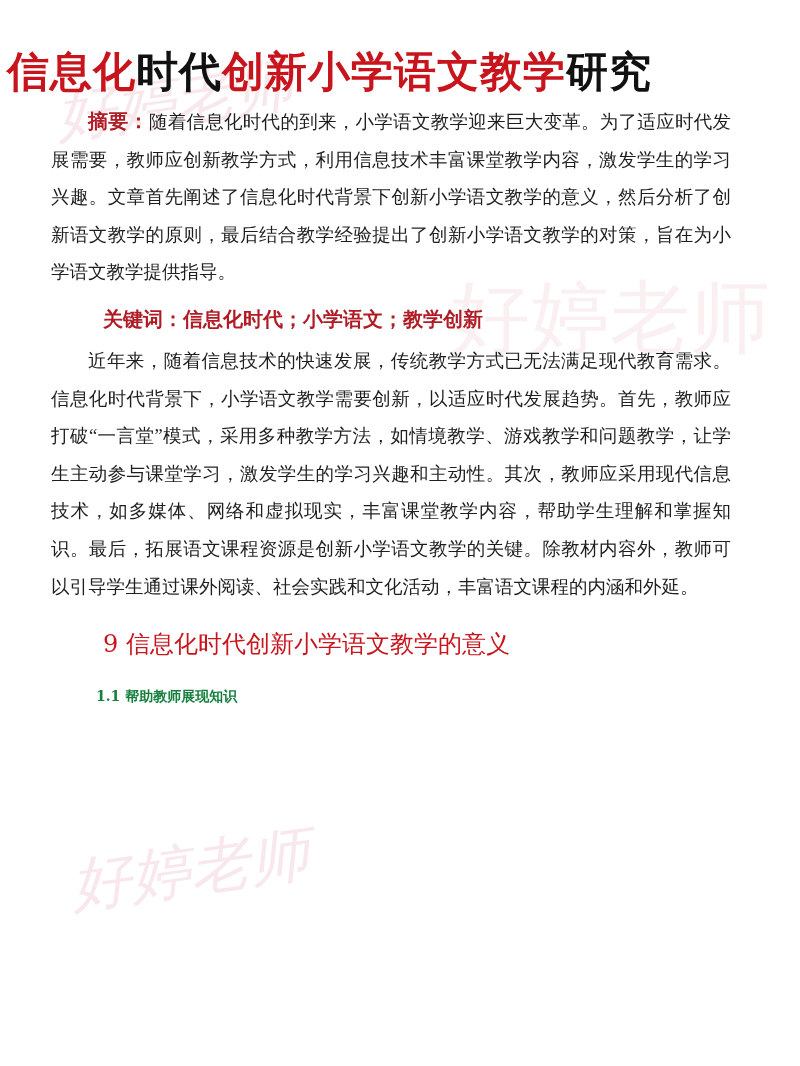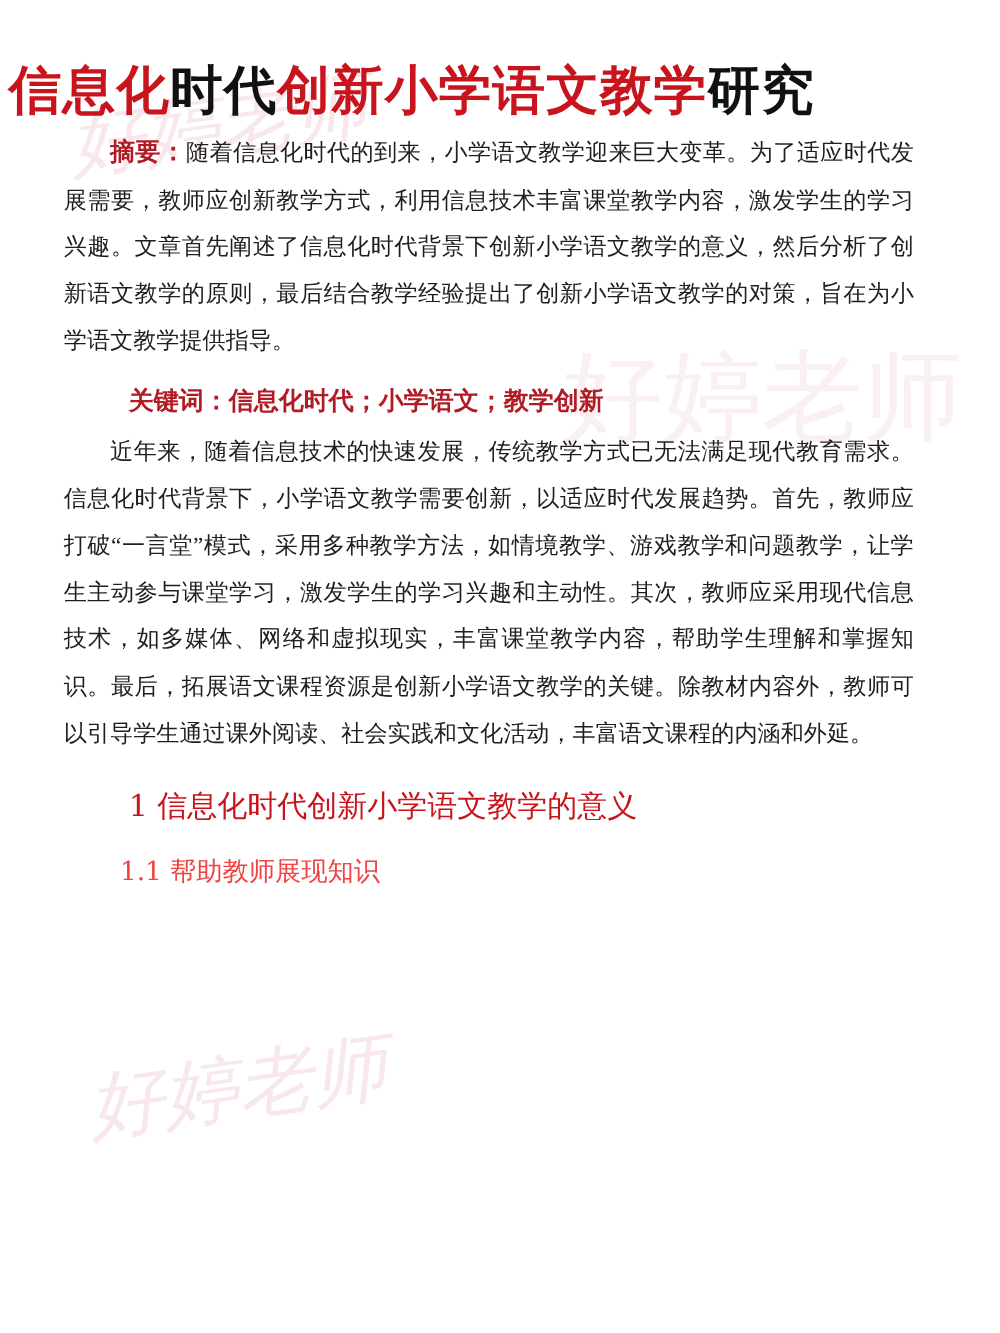--- a/index.html
+++ b/index.html
@@ -75,26 +75,26 @@
     }
     .h1 {
       color: #c8151d;
       font-size: 24px;
       margin: 16px 0 0 0;
       padding-left: 52px;
       line-height: 44px;
       font-weight: normal;
     }
     .h2 {
-      color: #ef4444;
-      font-size: 21px;
+      color: #15803d;
+      font-size: 14px;
       margin: 10px 0 6px 0;
       padding-left: 45px;
       line-height: 40px;
-      font-weight: normal;
+      font-weight: bold;
     }
     .abstract { margin-top: 0; }
     .intro { margin-top: 2px; font-family: Liberation Serif, serif; }
   </style>
 </head>
 <body>
 
 <div class="watermark wm-1">好婷老师</div>
 <div class="watermark wm-2">好婷老师</div>
 <div class="watermark wm-3">好婷老师</div>
@@ -103,17 +103,17 @@
   <span class="red">信息化</span><span class="black">时代</span><span class="red">创新小学语文教学</span><span class="black">研究</span>
 </h1>
 
 <div class="content">
   <p class="para abstract"><span class="abstract-label">摘要：</span><span>随着信息化时代的到来，小学语文教学迎来巨大变革。为了适应时代发展需要，教师应创新教学方式，利用信息技术丰富课堂教学内容，激发学生的学习兴趣。文章首先阐述了信息化时代背景下创新小学语文教学的意义，然后分析了创新语文教学的原则，最后结合教学经验提出了创新小学语文教学的对策，旨在为小学语文教学提供指导。</span></p>
 
   <div class="keywords">关键词：信息化时代；小学语文；教学创新</div>
 
   <p class="para intro">近年来，随着信息技术的快速发展，传统教学方式已无法满足现代教育需求。信息化时代背景下，小学语文教学需要创新，以适应时代发展趋势。首先，教师应打破“一言堂”模式，采用多种教学方法，如情境教学、游戏教学和问题教学，让学生主动参与课堂学习，激发学生的学习兴趣和主动性。其次，教师应采用现代信息技术，如多媒体、网络和虚拟现实，丰富课堂教学内容，帮助学生理解和掌握知识。最后，拓展语文课程资源是创新小学语文教学的关键。除教材内容外，教师可以引导学生通过课外阅读、社会实践和文化活动，丰富语文课程的内涵和外延。</p>
 
-  <h2 class="h1">1 信息化时代创新小学语文教学的意义</h2>
+  <h2 class="h1">9 信息化时代创新小学语文教学的意义</h2>
 
   <h3 class="h2">1.1 帮助教师展现知识</h3>
 
 </div>
 
 </body></html>

